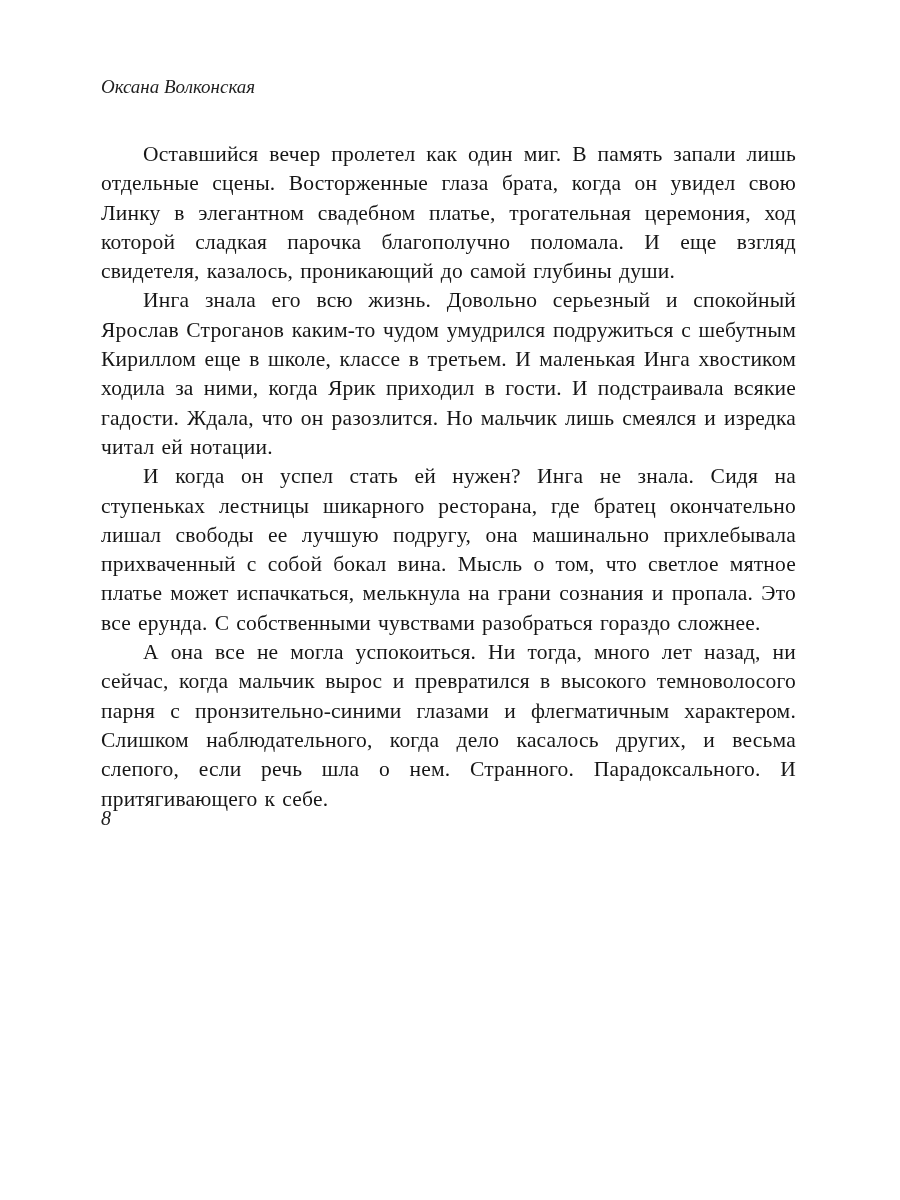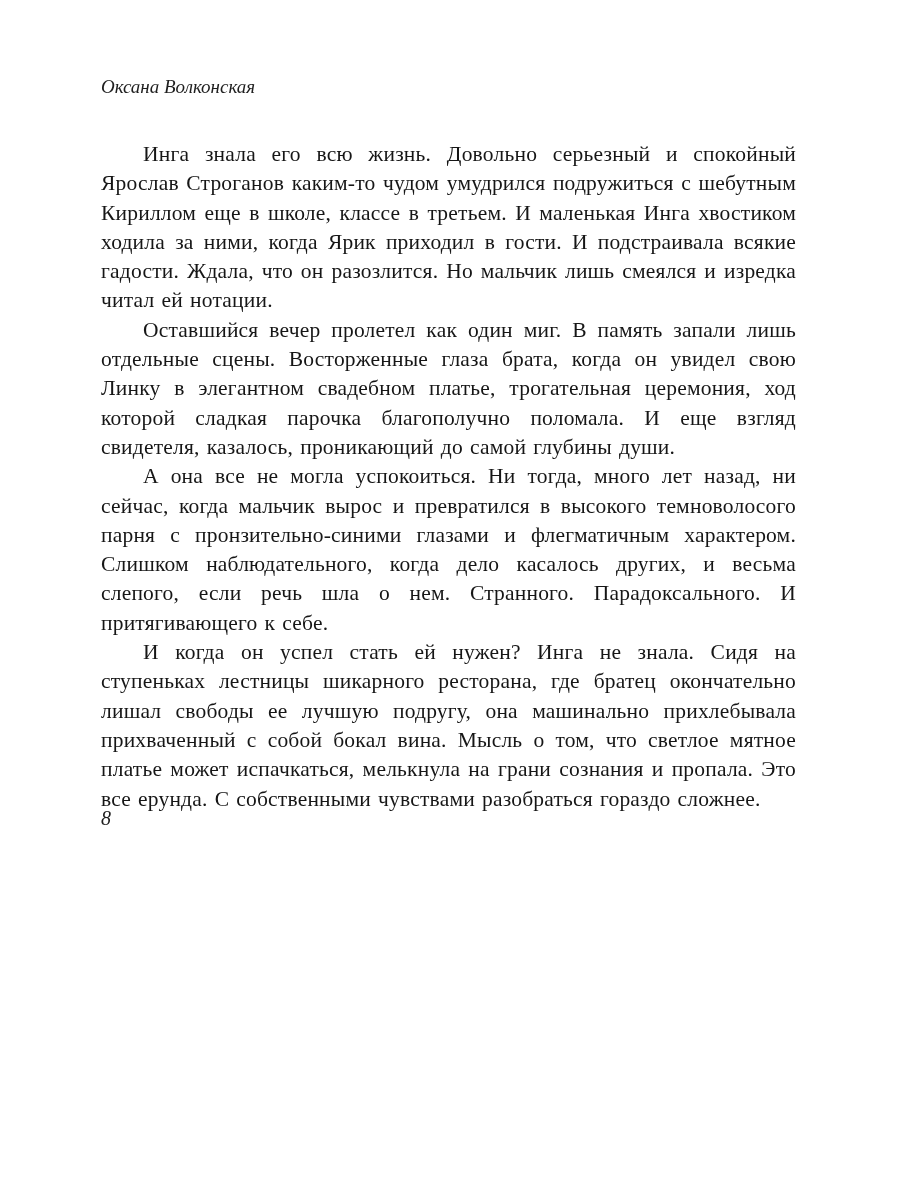--- a/index.html
+++ b/index.html
@@ -52,21 +52,21 @@
   }
 </style>
 </head>
 <body>
 
 <div class="book-page">
 
   <div class="running-header">Оксана Волконская</div>
 
   <div class="text-block">
+    <p>Оставшийся вечер пролетел как один миг. В память запали лишь отдельные сцены. Восторженные глаза брата, когда он увидел свою Линку в элегантном свадебном платье, трогательная церемония, ход которой сладкая парочка благополучно поломала. И еще взгляд свидетеля, казалось, проникающий до самой глубины души.</p>
     <p>Инга знала его всю жизнь. Довольно серьезный и спокойный Ярослав Строганов каким-то чудом умудрился подружиться с шебутным Кириллом еще в школе, классе в третьем. И маленькая Инга хвостиком ходила за ними, когда Ярик приходил в гости. И подстраивала всякие гадости. Ждала, что он разозлится. Но мальчик лишь смеялся и изредка читал ей нотации.</p>
-    <p>Оставшийся вечер пролетел как один миг. В память запали лишь отдельные сцены. Восторженные глаза брата, когда он увидел свою Линку в элегантном свадебном платье, трогательная церемония, ход которой сладкая парочка благополучно поломала. И еще взгляд свидетеля, казалось, проникающий до самой глубины души.</p>
+    <p>И когда он успел стать ей нужен? Инга не знала. Сидя на ступеньках лестницы шикарного ресторана, где братец окончательно лишал свободы ее лучшую подругу, она машинально прихлебывала прихваченный с собой бокал вина. Мысль о том, что светлое мятное платье может испачкаться, мелькнула на грани сознания и пропала. Это все ерунда. С собственными чувствами разобраться гораздо сложнее.</p>
     <p>А она все не могла успокоиться. Ни тогда, много лет назад, ни сейчас, когда мальчик вырос и превратился в высокого темноволосого парня с пронзительно-синими глазами и флегматичным характером. Слишком наблюдательного, когда дело касалось других, и весьма слепого, если речь шла о нем. Странного. Парадоксального. И притягивающего к себе.</p>
-    <p>И когда он успел стать ей нужен? Инга не знала. Сидя на ступеньках лестницы шикарного ресторана, где братец окончательно лишал свободы ее лучшую подругу, она машинально прихлебывала прихваченный с собой бокал вина. Мысль о том, что светлое мятное платье может испачкаться, мелькнула на грани сознания и пропала. Это все ерунда. С собственными чувствами разобраться гораздо сложнее.</p>
   </div>
 
   <div class="page-number">8</div>
 
 </div>
 
 </body></html>

